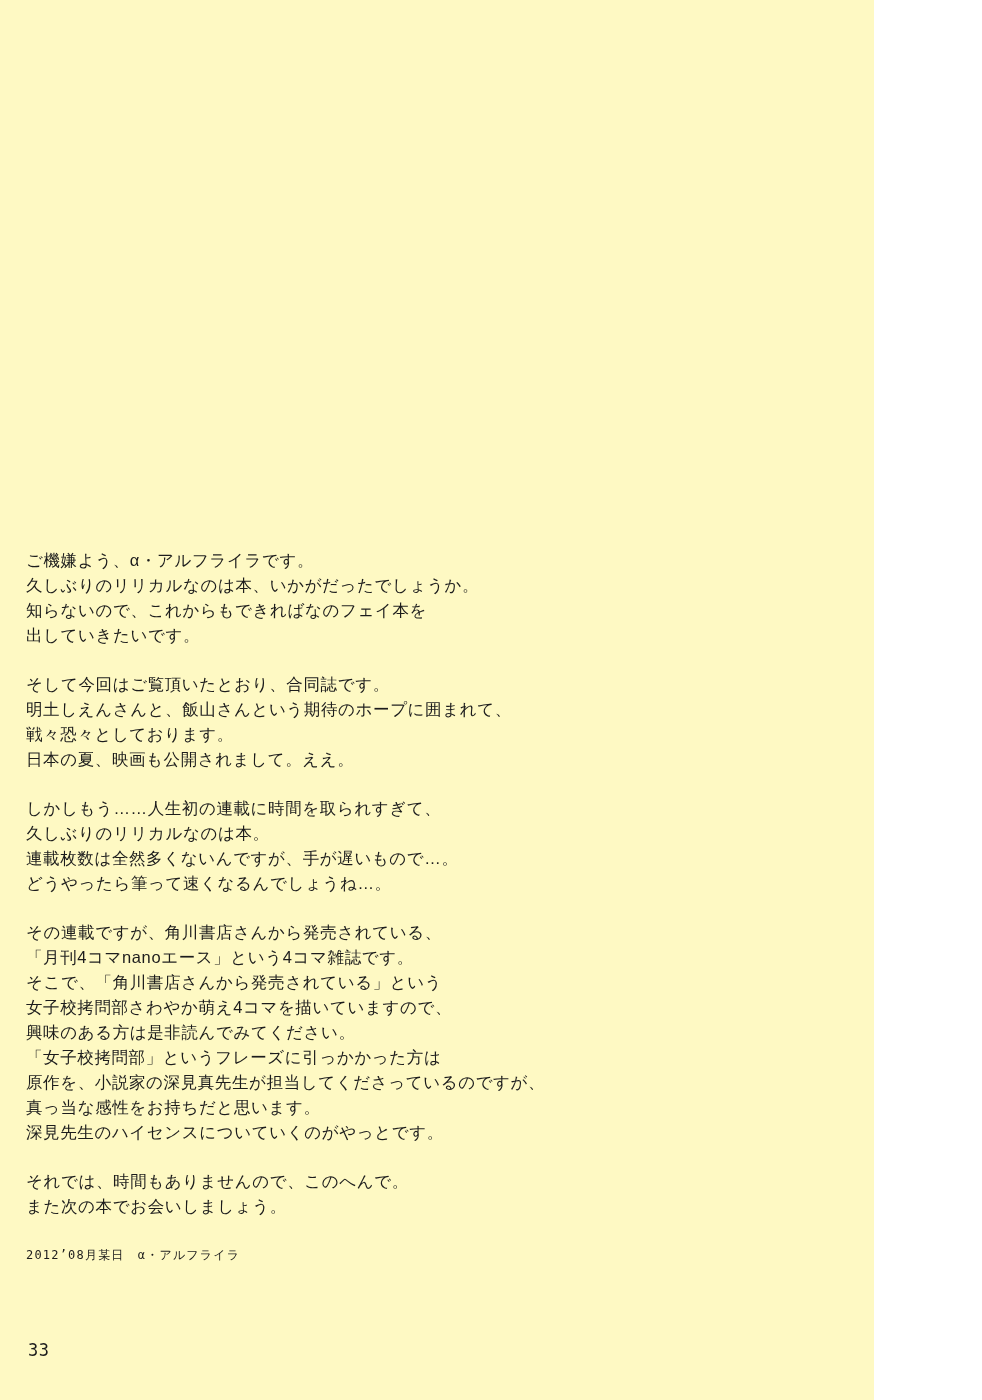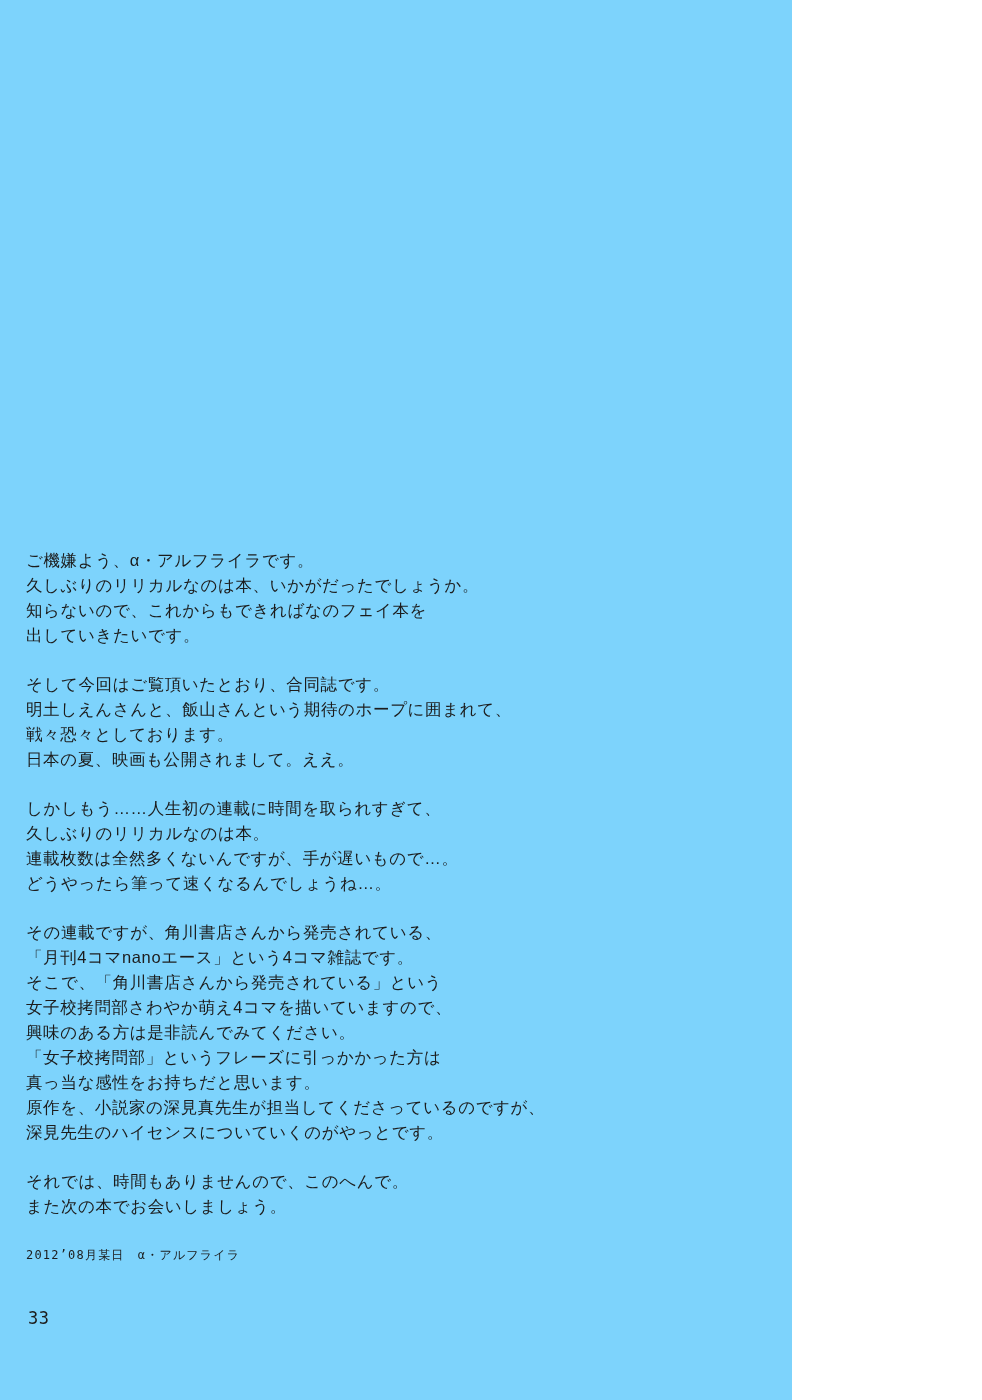--- a/index.html
+++ b/index.html
@@ -2,23 +2,23 @@
 <html><head>
 <meta charset="utf-8">
 <style>
   html, body {
     margin: 0;
     padding: 0;
     background: #ffffff;
   }
   .page {
     position: relative;
-    width: 792px;
+    width: 874px;
     height: 1400px;
-    background: #7dd3fc;
+    background: #fef9c3;
     overflow: hidden;
     font-family: "Liberation Sans", sans-serif;
     color: #1a1a1a;
   }
   .afterword {
     position: absolute;
     left: 26px;
     top: 548px;
     width: 700px;
   }
@@ -39,21 +39,21 @@
     font-family: "DejaVu Sans Mono", monospace;
     font-size: 12px;
     letter-spacing: 1.2px;
     line-height: 25px;
     white-space: pre;
     color: #1c1c1c;
   }
   .page-number {
     position: absolute;
     left: 28px;
-    top: 1308px;
+    top: 1340px;
     font-family: "DejaVu Sans Mono", monospace;
     font-size: 17px;
     color: #1c1c1c;
     letter-spacing: 0.5px;
   }
 </style>
 </head>
 <body>
 
 <div class="page">
@@ -81,22 +81,22 @@
       <div class="line">どうやったら筆って速くなるんでしょうね…。</div>
     </div>
 
     <div class="para">
       <div class="line">その連載ですが、角川書店さんから発売されている、</div>
       <div class="line">「月刊4コマnanoエース」という4コマ雑誌です。</div>
       <div class="line">そこで、「角川書店さんから発売されている」という</div>
       <div class="line">女子校拷問部さわやか萌え4コマを描いていますので、</div>
       <div class="line">興味のある方は是非読んでみてください。</div>
       <div class="line">「女子校拷問部」というフレーズに引っかかった方は</div>
+      <div class="line">原作を、小説家の深見真先生が担当してくださっているのですが、</div>
       <div class="line">真っ当な感性をお持ちだと思います。</div>
-      <div class="line">原作を、小説家の深見真先生が担当してくださっているのですが、</div>
       <div class="line">深見先生のハイセンスについていくのがやっとです。</div>
     </div>
 
     <div class="para">
       <div class="line">それでは、時間もありませんので、このへんで。</div>
       <div class="line">また次の本でお会いしましょう。</div>
     </div>
 
     <div class="para">
       <div class="sig">2012’08月某日　α・アルフライラ</div>

